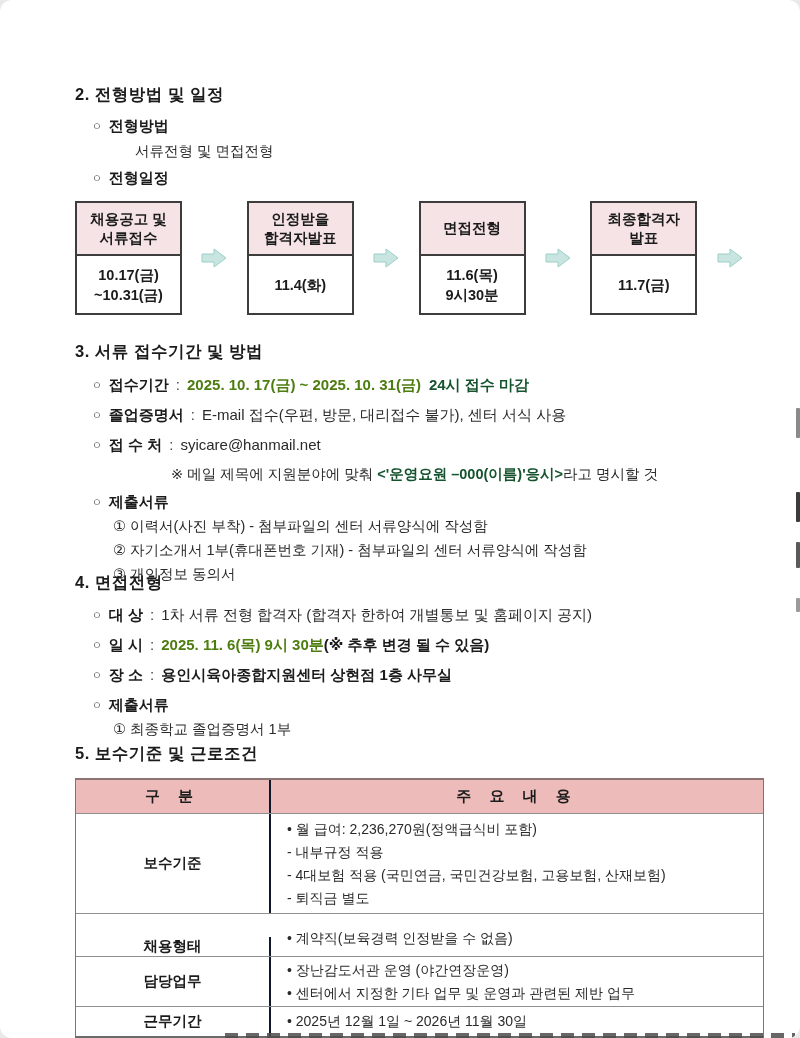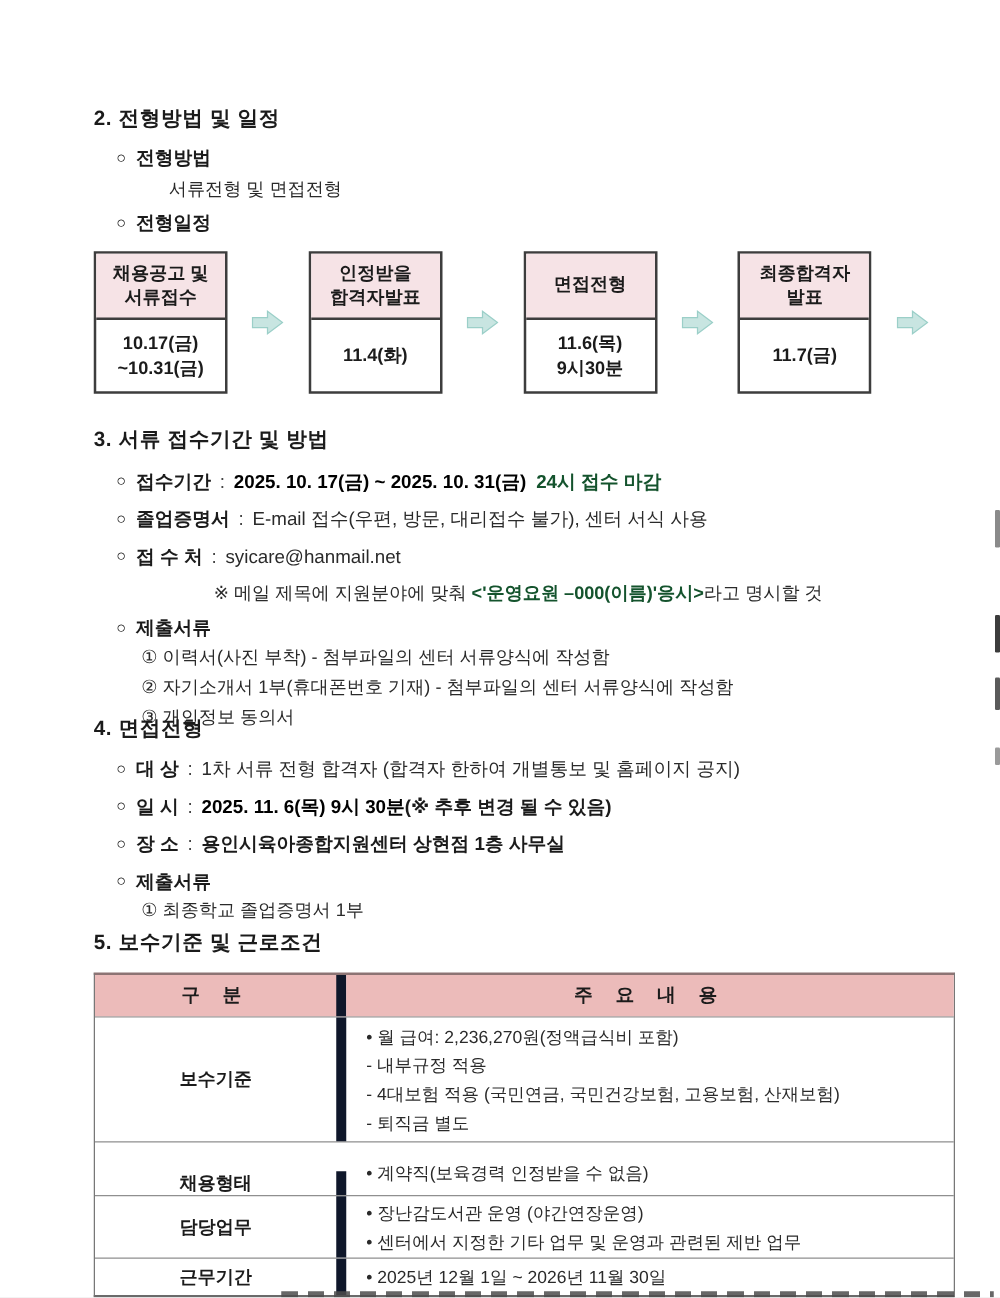--- a/index.html
+++ b/index.html
@@ -1,44 +1,44 @@
 <!DOCTYPE html>
 <html><head>
 <meta charset="utf-8">
 <style>
   html,body{margin:0;padding:0;background:#e9e9e9;}
   .page{
     position:relative;width:800px;height:1038px;background:#ffffff;
     font-family:"Liberation Sans","DejaVu Sans",sans-serif;
-    color:#222;overflow:hidden;margin:0 auto;
+    color:#222;overflow:hidden;margin:0 auto;border-radius:12px;
   }
   .sec{position:absolute;left:75px;right:38px;}
   .h1{font-size:16.5px;font-weight:bold;color:#1b1b1b;letter-spacing:.5px;}
   .bullet-line{display:flex;align-items:baseline;margin-top:11px;margin-left:18px;font-size:15px;}
   .bullet{font-size:13px;margin-right:8px;color:#1b1b1b;position:relative;top:-1px;}
   .blabel{font-weight:bold;color:#1b1b1b;white-space:pre;}
   .colon{margin:0 7px;color:#444;}
   .val{color:#2a2a2a;}
   .bold{font-weight:bold;color:#1b1b1b;}
-  .blue{color:#000000;font-weight:bold;}
+  .blue{color:#4d7c0f;font-weight:bold;}
   .red{color:#14532d;font-weight:bold;}
   .plain-sub{margin-left:60px;margin-top:6px;font-size:14.5px;color:#2a2a2a;}
   .doc-item{margin-left:38px;margin-top:4px;font-size:14.5px;color:#2a2a2a;line-height:20px;}
   .note-line{margin-left:96px;margin-top:10px;font-size:14.5px;color:#2a2a2a;}
   
   .flow{display:flex;align-items:center;margin-top:13px;}
   .flow-box{width:103px;border:2px solid #3d3d3d;background:#fff;flex:0 0 auto;}
   .flow-head{background:#f6e3e6;border-bottom:2px solid #3d3d3d;height:51px;display:flex;flex-direction:column;align-items:center;justify-content:center;font-weight:bold;font-size:14.5px;color:#1b1b1b;line-height:19px;text-align:center;}
   .flow-body{height:57px;display:flex;flex-direction:column;align-items:center;justify-content:center;font-weight:bold;font-size:14.5px;color:#1b1b1b;line-height:20px;text-align:center;}
   .flow-arrow{flex:1 1 auto;display:flex;align-items:center;justify-content:center;height:110px;}
   
   .tbl{margin-top:13px;border-top:2.5px solid #8d7474;border-bottom:2px solid #6a6a6a;border-left:1px solid #777;border-right:1px solid #777;width:687px;}
   .trow{display:flex;border-top:1px solid #8f8f8f;}
   .trow:first-child{border-top:none;}
-  .tc1{width:193px;flex:0 0 auto;display:flex;align-items:center;justify-content:center;border-right:8px solid #0f172a;font-weight:bold;font-size:14.5px;color:#1b1b1b;}
+  .tc1{width:193px;flex:0 0 auto;display:flex;align-items:center;justify-content:center;border-right:2px solid #0f172a;font-weight:bold;font-size:14.5px;color:#1b1b1b;}
   .tc2{flex:1 1 auto;display:flex;flex-direction:column;justify-content:center;padding:6px 8px 6px 16px;font-size:14px;color:#2a2a2a;}
   .tc2 div{line-height:23px;}
   .thead .tc1,.thead .tc2{background:#ecbbba;justify-content:center;align-items:center;flex-direction:row;letter-spacing:7px;font-weight:bold;font-size:15px;color:#1b1b1b;padding:0;}
   .thead{height:33px;}
   .r1{height:99px;}.r2{height:42px;align-items:flex-end;}.r3{height:49px;}.r4{height:29px;}
   
   .remnant{position:absolute;top:1033px;left:225px;width:570px;height:5px;
     background:repeating-linear-gradient(90deg,#4c4c4c 0 13px,transparent 13px 21px);
     opacity:.85;}
   .edge-mark{position:absolute;width:4px;right:0;background:#555;border-radius:1px;}

